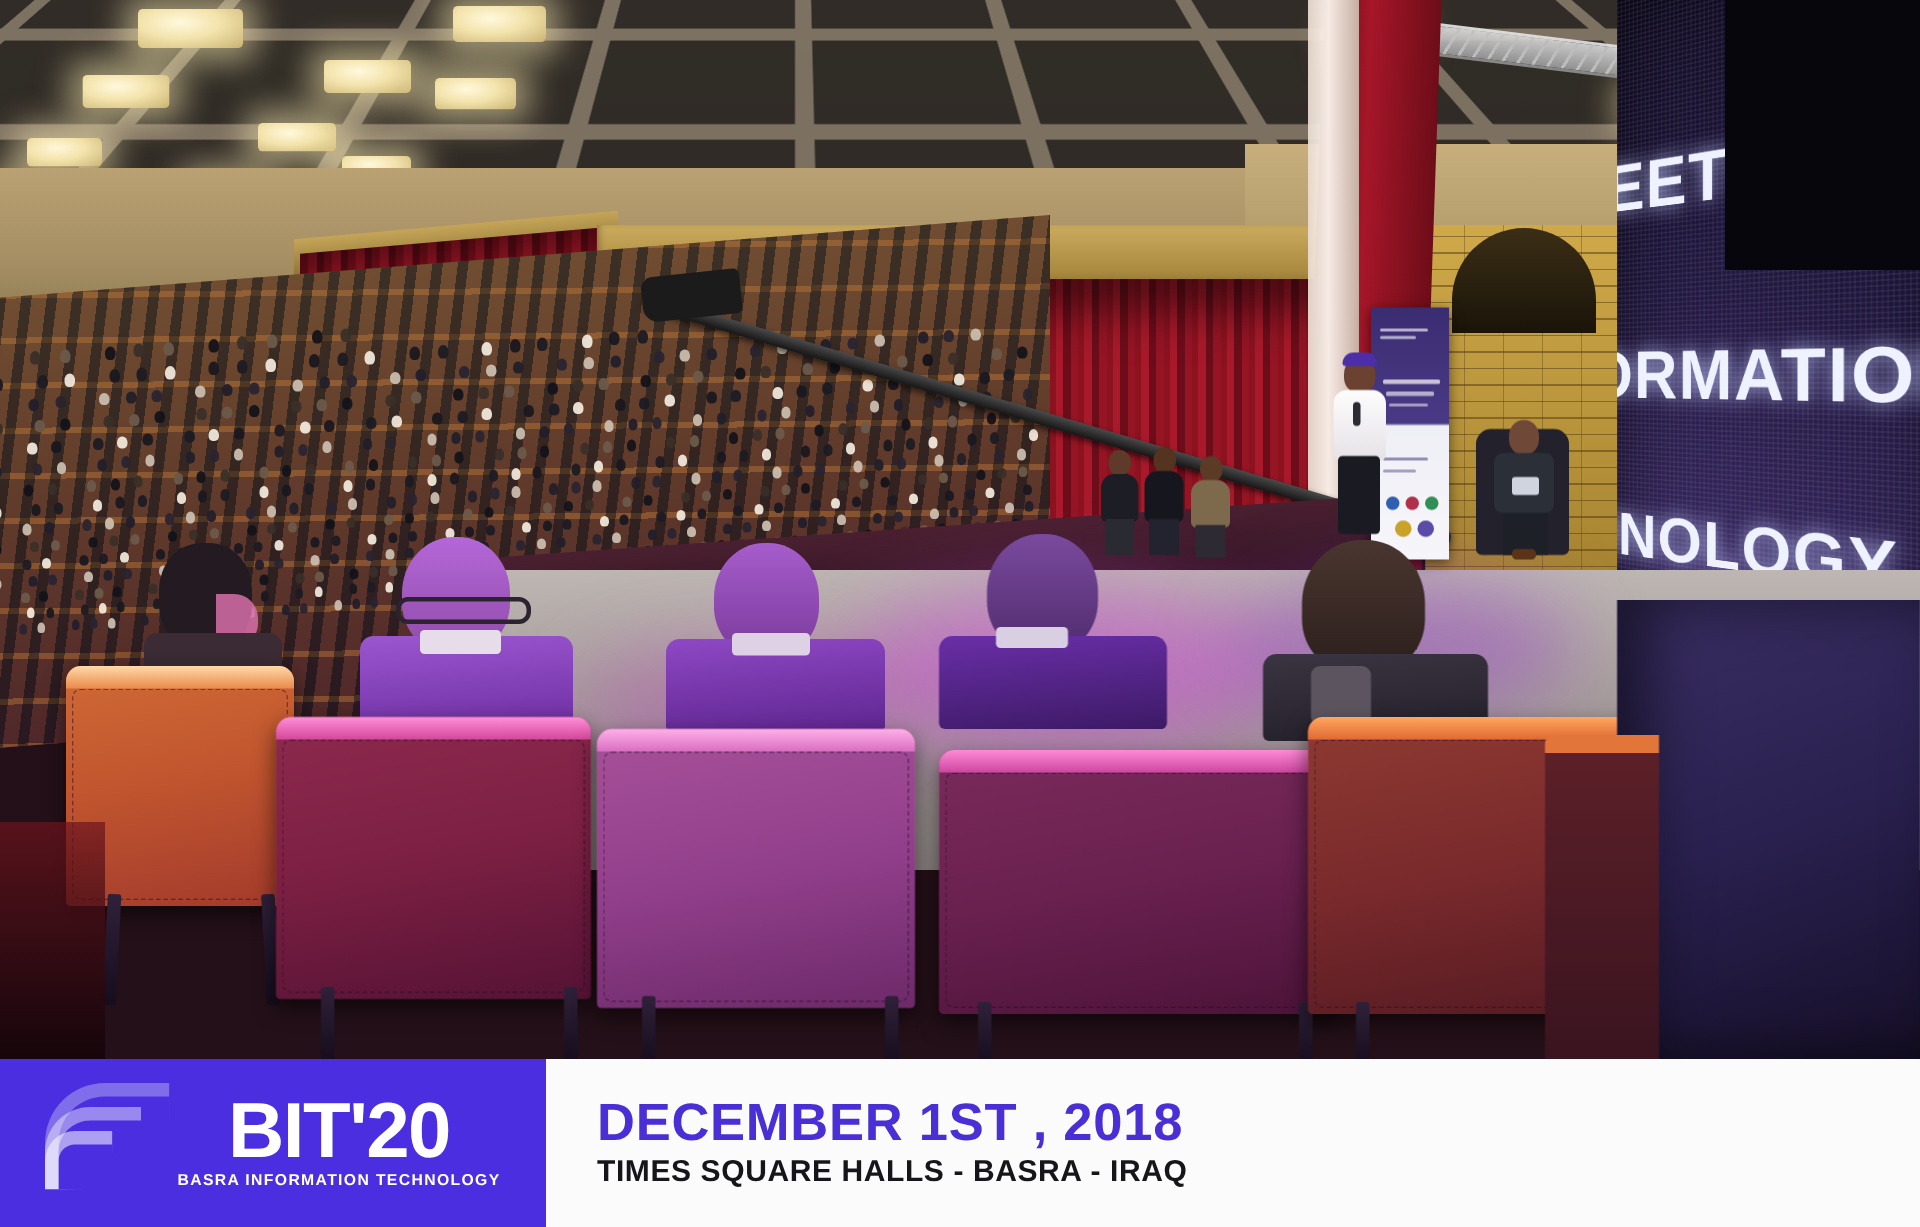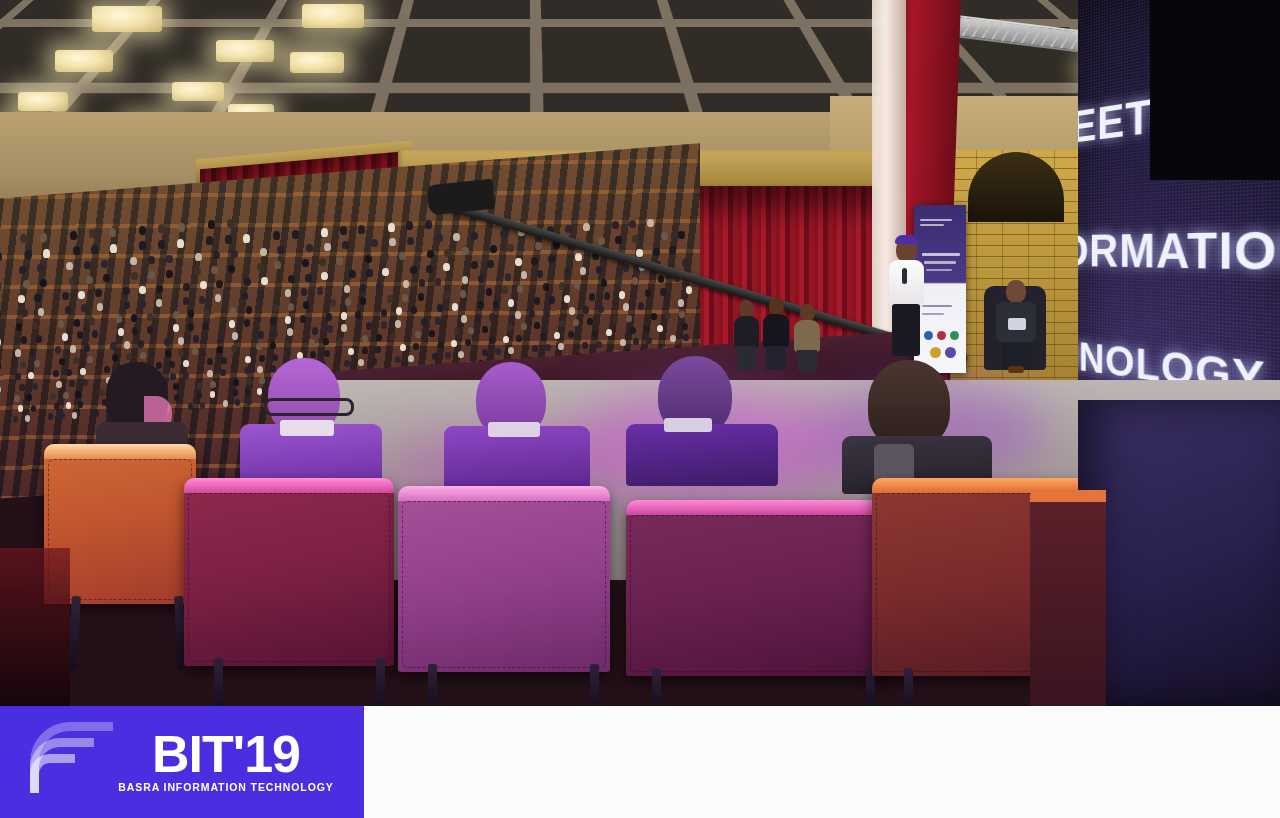--- a/index.html
+++ b/index.html
@@ -899,23 +899,25 @@
   <div class="footer">
 
 
     <div class="f-purple">
       <div class="wave">
         <span style="width:74px;height:62px;border-left-width:9px;border-top-width:9px;border-radius:40px 0 0 0;opacity:.55;"></span>
         <span style="width:55px;height:46px;border-left-width:9px;border-top-width:9px;border-radius:30px 0 0 0;opacity:.8;"></span>
         <span style="width:36px;height:30px;border-left-width:9px;border-top-width:9px;border-radius:20px 0 0 0;opacity:1;"></span>
       </div>
       <div class="bitwrap">
-        <div class="bit">BIT'19</div>
+        <div class="bit">BIT'20</div>
         <div class="bitsub">BASRA INFORMATION TECHNOLOGY</div>
       </div>
     </div>
 
     <div class="f-white f-right">
+      <div class="date">DECEMBER 1ST , 2018</div>
+      <div class="venue">TIMES SQUARE HALLS - BASRA - IRAQ</div>
     </div>
 
   </div>
 
 </div>
 
 </body></html>

